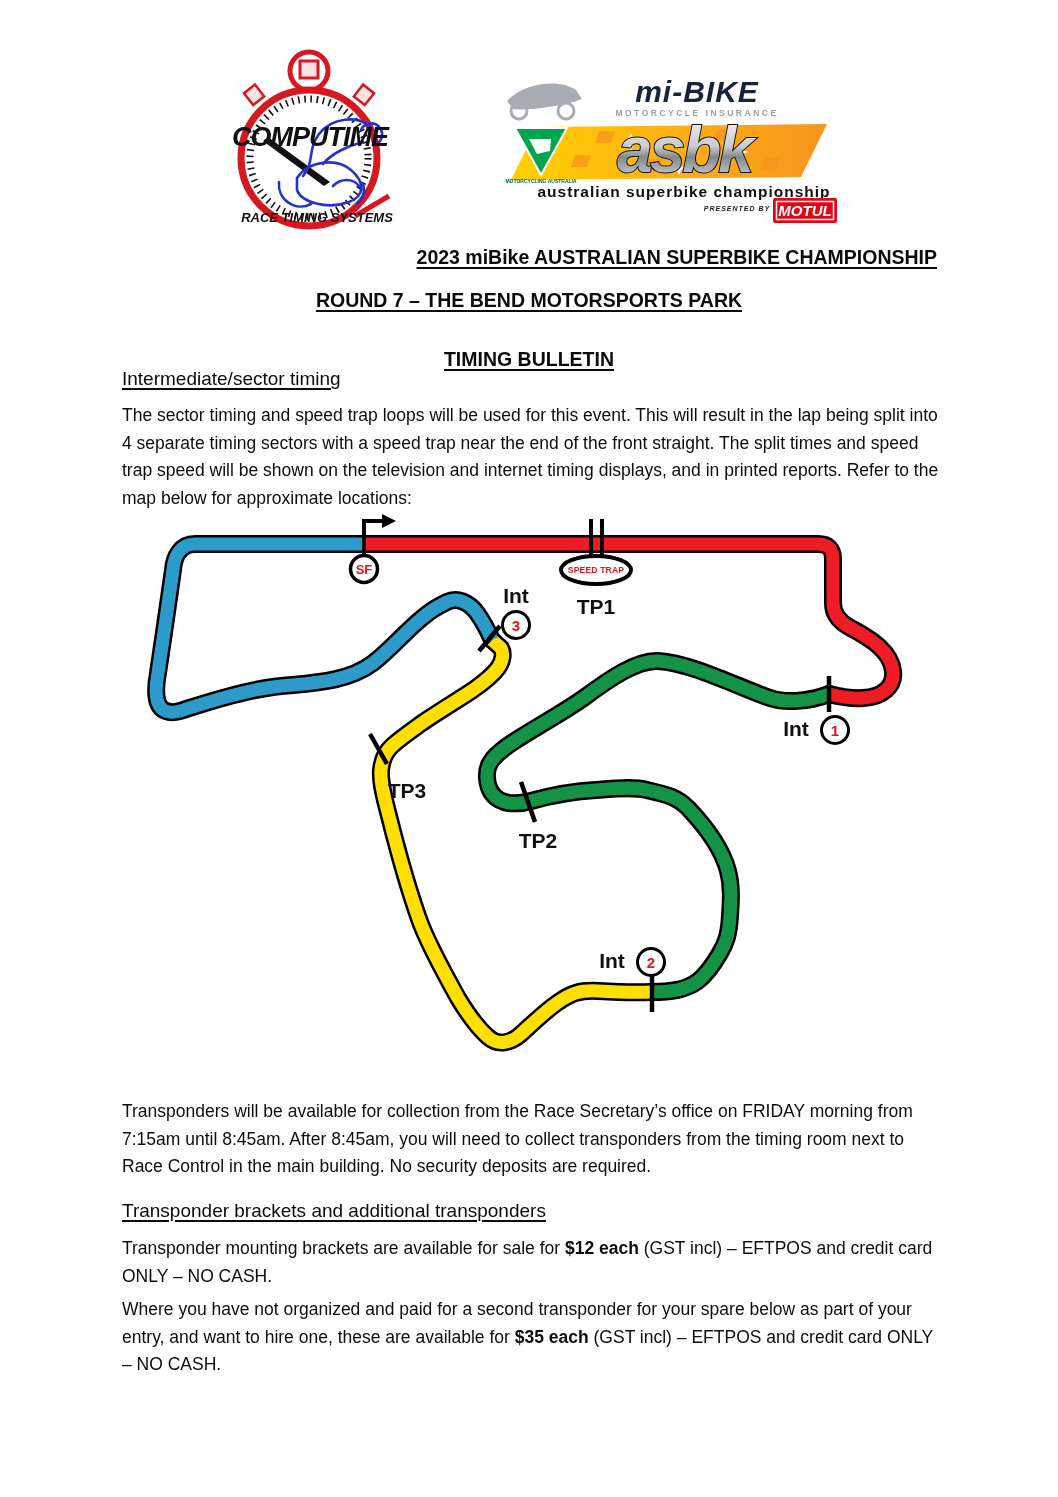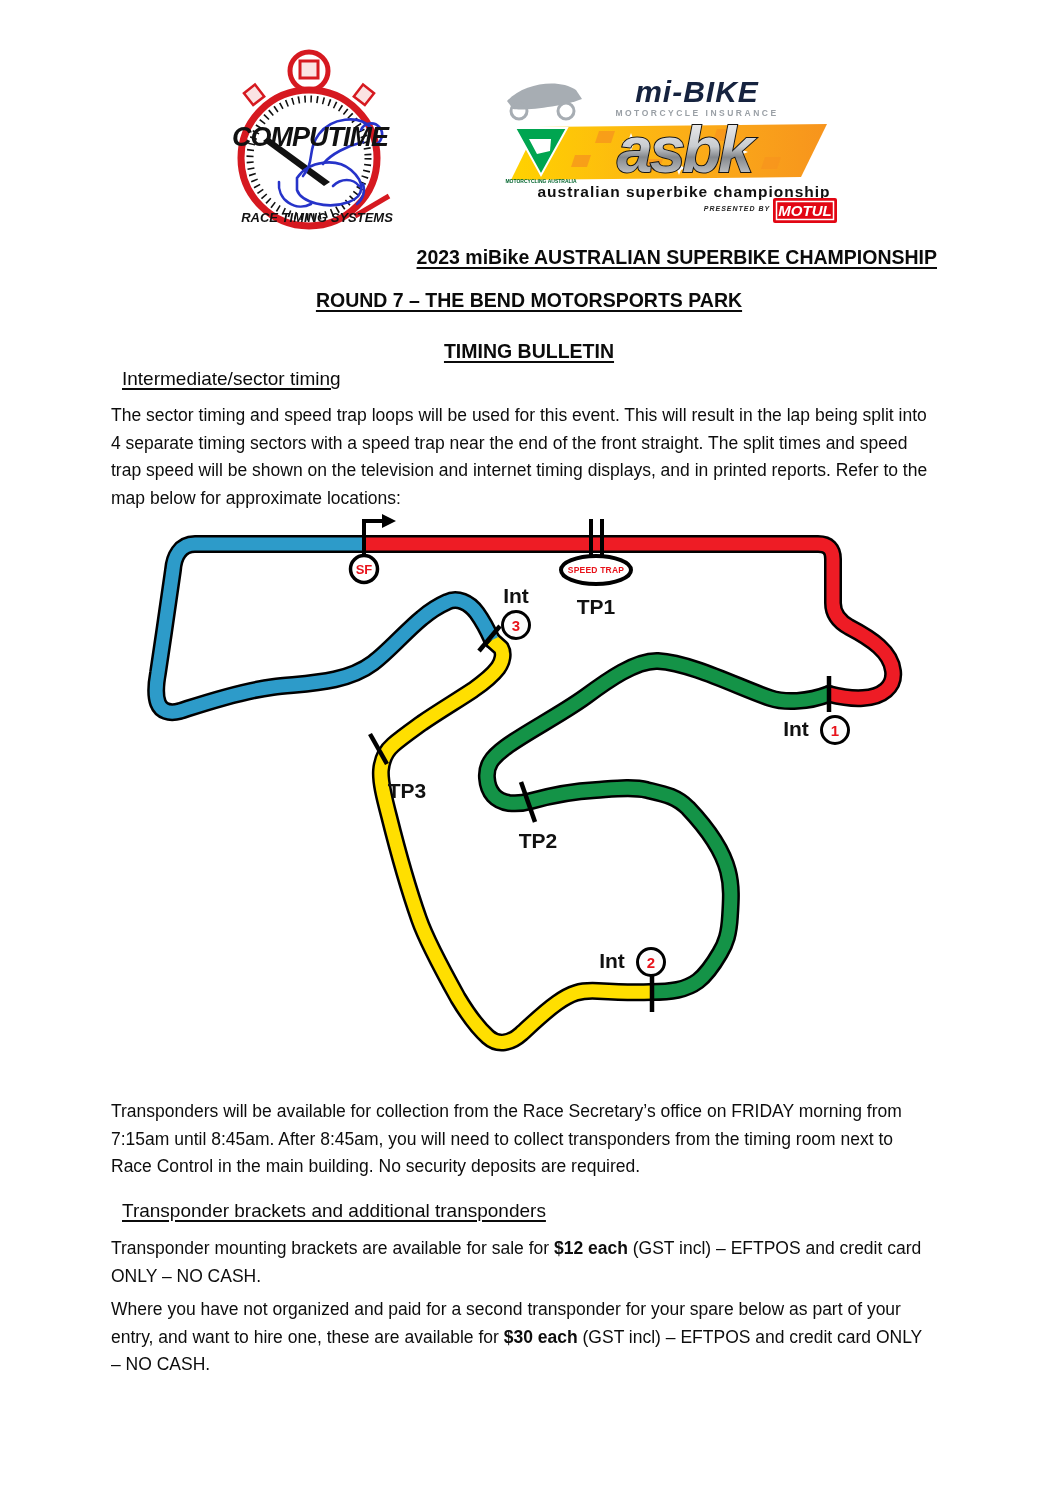--- a/index.html
+++ b/index.html
@@ -12,21 +12,21 @@
   .center-head {
     left:121px; width:816px; text-align:center;
     font-size:19.5px; font-weight:700;
   }
   .uline { text-decoration:underline; text-decoration-thickness:2px; text-underline-offset:3px; }
 
   .sec-head {
     left:122px; font-size:19px; font-weight:400;
   }
   .para {
-    left:111px; width:820px;
+    left:122px; width:820px;
     font-size:17.5px; line-height:27.5px; color:#0d0d0d;
   }
   .para b { font-weight:700; }
 
   svg { display:block; font-family:"Liberation Sans", sans-serif; }
   .map-label { font-size:21px; font-weight:700; fill:#111; }
   .map-num  { font-size:15px; font-weight:700; }
   .sf-text  { font-size:13px; font-weight:700; }
   .strap-text { font-size:8.5px; font-weight:700; letter-spacing:.2px; }
 </style>
@@ -121,21 +121,21 @@
       <g>
         <rect x="294" y="127" width="64" height="25" rx="2" fill="#e20613"></rect>
         <rect x="297.5" y="130.5" width="57" height="18" fill="none" stroke="#ffffff" stroke-width="1.5"></rect>
         <text x="326" y="145" text-anchor="middle" font-size="15" font-weight="900" font-style="italic" fill="#ffffff">MOTUL</text>
       </g>
     </svg>
   </div>
 
   <div class="abs center-head" style="top:246px;text-align:right;"><span class="uline">2023 miBike AUSTRALIAN SUPERBIKE CHAMPIONSHIP</span></div>
   <div class="abs center-head" style="top:289px;"><span class="uline">ROUND 7 – THE BEND MOTORSPORTS PARK</span></div>
-  <div class="abs center-head" style="top:340px;text-align:center;"><span class="uline">TIMING BULLETIN</span></div>
+  <div class="abs center-head" style="top:348px;text-align:center;"><span class="uline">TIMING BULLETIN</span></div>
 
   <div class="abs sec-head" style="top:368px;"><span class="uline">Intermediate/sector timing</span></div>
   <div class="abs para" style="top:402px;">The sector timing and speed trap loops will be used for this event.  This will result in the lap being split into 4 separate timing sectors with a speed trap near the end of the front straight.  The split times and speed trap speed will be shown on the television and internet timing displays, and in printed reports.  Refer to the map below for approximate locations:</div>
 
   <div class="abs" style="left:130px; top:506px;">
     <svg width="800" height="560" viewBox="0 0 800 560">
 
       <g fill="none" stroke="#000" stroke-width="18" stroke-linejoin="round" stroke-linecap="round">
         <path d="M 234 38 L 688 38 Q 703 38 703 53 L 703 97 Q 703 112 719 121 C 742 133 761 146 763 165 C 765 181 752 191 733 192 C 719 193 707 190 699 188"></path>
         <path d="M 699 188 C 678 196 655 197 640 192 C 610 182 562 157 528 155 C 506 154 478 174 455 191 C 430 209 393 228 376 241 C 361 252 356 260 357 272 C 358 287 366 295 379 297 C 387 298 394 297 401 295 C 419 290 446 285 466 284 C 481 283 502 280 517 284 C 534 288 546 290 558 302 C 576 321 592 342 598 365 C 602 380 601 395 600 410 C 599 428 596 437 590 447 C 583 459 577 468 568 475 C 556 484 541 486 521 486"></path>
@@ -195,15 +195,15 @@
         <path d="M 391 276 L 405 316" stroke="#000" stroke-width="4.5"></path>
         <text x="408" y="342" text-anchor="middle" class="map-label">TP2</text>
       </g>
     </svg>
   </div>
 
   <div class="abs para" style="top:1098px;">Transponders will be available for collection from the Race Secretary’s office on FRIDAY morning from 7:15am until 8:45am.  After 8:45am, you will need to collect transponders from the timing room next to Race Control in the main building.  No security deposits are required.</div>
 
   <div class="abs sec-head" style="top:1200px;"><span class="uline">Transponder brackets and additional transponders</span></div>
   <div class="abs para" style="top:1235px;"><span>Transponder mounting brackets are available for sale for </span><b>$12 each</b><span> (GST incl) – EFTPOS and credit card ONLY – NO CASH.</span></div>
-  <div class="abs para" style="top:1296px;"><span>Where you have not organized and paid for a second transponder for your spare below as part of your entry, and want to hire one, these are available for </span><b>$30 each</b><span> (GST incl) – EFTPOS and credit card ONLY – NO CASH.</span></div>
+  <div class="abs para" style="top:1296px;"><span>Where you have not organized and paid for a second transponder for your spare below as part of your entry, and want to hire one, these are available for </span><b>$35 each</b><span> (GST incl) – EFTPOS and credit card ONLY – NO CASH.</span></div>
 
 </div>
 
 </body></html>

